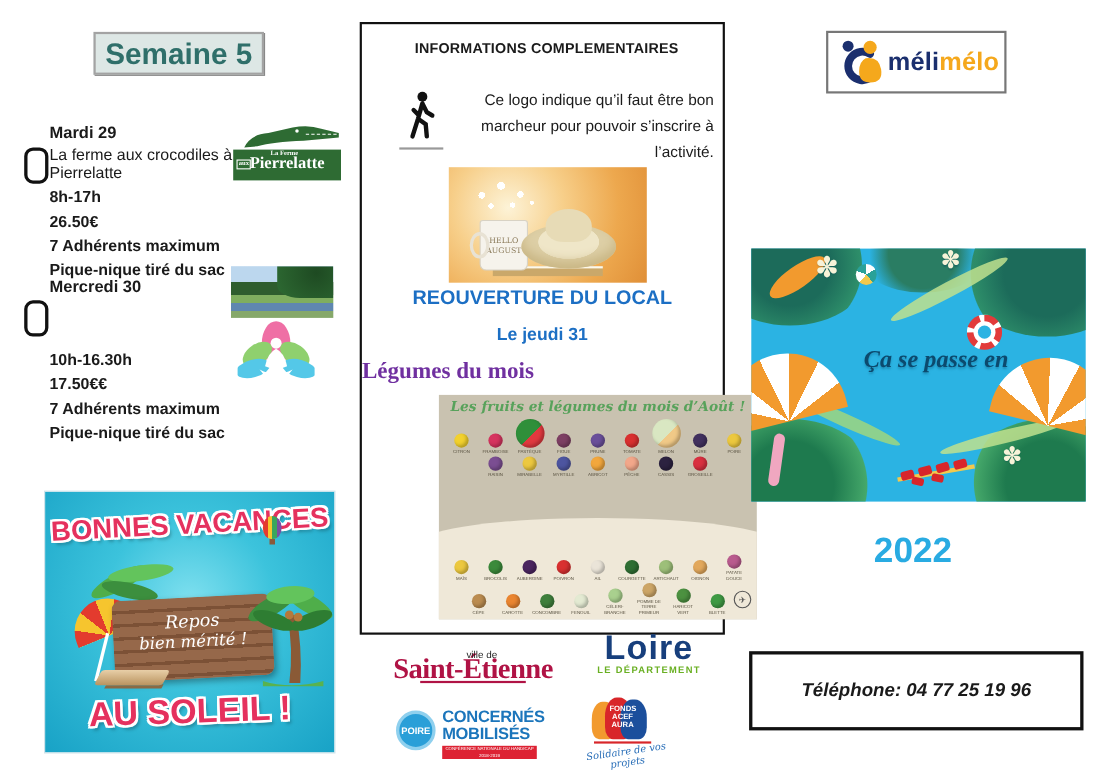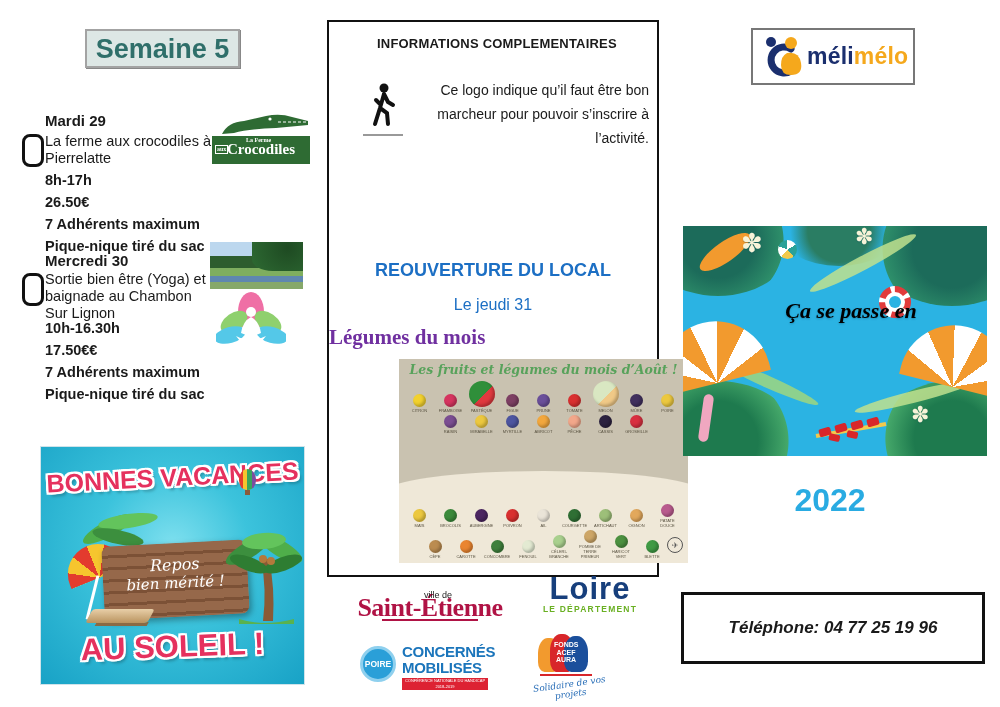--- a/index.html
+++ b/index.html
@@ -77,21 +77,21 @@
       radial-gradient(circle 6px at 45% 20%,#fff 60%,transparent 61%),
       radial-gradient(circle 5px at 70% 38%,#fff 60%,transparent 61%),
       radial-gradient(circle 4px at 32% 62%,#fff 60%,transparent 61%),
       radial-gradient(circle 4px at 60% 60%,#fff 60%,transparent 61%),
       radial-gradient(circle 3px at 85% 55%,#fff 60%,transparent 61%);}
   .hat{position:absolute;left:66px;top:52px;width:86px;height:40px;border-radius:50%;
     background:radial-gradient(ellipse at 50% 40%,#efe6c8 0 45%,#ddcfa6 46% 100%);box-shadow:inset 0 -6px 10px #c9b684;}
   .hat:before{content:"";position:absolute;left:22px;top:-14px;width:42px;height:30px;border-radius:50% 50% 40% 40%;background:#e7dbb6;}
   .book{position:absolute;left:40px;top:90px;width:100px;height:9px;background:#caa86a;border-top:2px solid #fdf8ea;}
   .reopen{position:absolute;left:0;top:238px;width:100%;text-align:center;color:var(--blue);font-weight:bold;font-size:18px;}
-  .jeudi{position:absolute;left:0;top:274px;width:100%;text-align:center;color:var(--blue);font-weight:normal;font-size:16px;}
+  .jeudi{position:absolute;left:0;top:274px;width:100%;text-align:center;color:var(--blue);font-weight:bold;font-size:16px;}
   .legumes{position:absolute;left:0;top:303px;width:100%;text-align:left;color:var(--purple);
     font-family:"Liberation Serif",serif;font-weight:bold;font-size:21px;}
 
   .produce{position:absolute;left:30px;top:337px;width:289px;height:204px;background:#c9c2b0;overflow:hidden;margin-left:40px;}
   .produce-title{position:absolute;left:0;top:3px;width:100%;text-align:center;color:#58a25b;
     font-family:"DejaVu Serif",serif;font-style:italic;font-weight:bold;font-size:12.5px;}
   .fruit-zone{position:absolute;left:2px;top:22px;width:285px;display:flex;flex-wrap:wrap;justify-content:center;align-items:flex-end;column-gap:4px;row-gap:2px;}
   .veg-bg{position:absolute;left:-14px;bottom:0;width:317px;height:92px;background:#efe8d8;border-radius:100% 100% 0 0/46% 46% 0 0;}
   .veg-zone{position:absolute;left:2px;bottom:4px;width:285px;display:flex;flex-wrap:wrap;justify-content:center;align-items:flex-end;column-gap:4px;row-gap:2px;}
   .prod{display:flex;flex-direction:column;align-items:center;width:27px;}
@@ -125,21 +125,21 @@
     font-family:"DejaVu Serif",serif;transform:rotate(-8deg);text-align:center;}
 
   
   .brand-box{left:751px;top:28px;width:164px;height:57px;border:2px solid #777;background:#fff;display:flex;align-items:center;padding-left:8px;}
   .brand-text{font-weight:bold;font-size:23px;letter-spacing:.2px;}
   .brand-text .p1{color:var(--navy);}
   .brand-text .p2{color:var(--orange);}
   .programme{left:700px;top:118px;width:260px;text-align:center;color:var(--accent-cyan);font-weight:bold;font-size:33px;letter-spacing:.5px;}
   .aout{left:683px;top:226px;width:304px;height:230px;background:#2bb3e3;overflow:hidden;}
   .leaf{position:absolute;border-radius:50%;}
-  .aout-script{position:absolute;left:0;top:72px;width:100%;text-align:center;color:#000000;
+  .aout-script{position:absolute;left:0;top:88px;width:100%;text-align:center;color:#0c4a6e;
     font-family:"Liberation Serif",serif;font-style:italic;font-weight:bold;font-size:22px;text-shadow:0 1px 2px rgba(0,60,90,.3);padding-left:32px;}
   .aout-month{position:absolute;left:0;top:98px;width:100%;text-align:center;color:#fff;
     font-family:"Liberation Serif",serif;font-style:italic;font-weight:bold;font-size:56px;text-shadow:0 2px 3px rgba(0,60,90,.3);}
   .umb{position:absolute;width:110px;height:62px;border-radius:110px 110px 0 0;
     background:conic-gradient(from -90deg at 50% 100%,#f29a2e 0 26deg,#fff 26deg 52deg,#f29a2e 52deg 78deg,#fff 78deg 104deg,#f29a2e 104deg 130deg,#fff 130deg 156deg,#f29a2e 156deg 180deg);}
   .ring{position:absolute;left:196px;top:60px;width:32px;height:32px;border-radius:50%;
     border:6px dashed #e23b3b;background:#fff;}
   .ring:after{content:"";position:absolute;left:4px;top:4px;width:12px;height:12px;border-radius:50%;background:#2bb3e3;}
   .ball{position:absolute;left:95px;top:14px;width:19px;height:19px;border-radius:50%;
     background:conic-gradient(#fff 0 60deg,#2aa198 60deg 140deg,#f2c94c 140deg 220deg,#fff 220deg 290deg,#2aa198 290deg);}
@@ -170,27 +170,26 @@
 
   <div class="abs croc-logo">
     <svg class="croc-head" viewBox="0 0 92 26">
       <path d="M4 22 Q10 10 26 9 L48 4 Q62 1 74 5 L90 9 L90 13 L58 16 Q30 17 16 21 Z" fill="#2e6b33"></path>
       <circle cx="52" cy="7" r="1.6" fill="#fff"></circle>
       <path d="M60 10 L88 10" stroke="#fff" stroke-width="1" stroke-dasharray="3 2"></path>
     </svg>
     <div class="croc-label">
       <span class="croc-aux">aux</span>
       <span class="croc-top">La Ferme</span>
-      <span>Crocodiles</span>
+      <span>Pierrelatte</span>
     </div>
   </div>
 
   <div class="abs day" style="left:45px;top:252px;">Mercredi 30</div>
   <div class="abs checkbox" style="left:22px;top:273px;"></div>
-  <div class="abs act-title" style="left:45px;top:271px;">Sortie bien être (Yoga) et baignade au Chambon Sur Lignon</div>
   <div class="abs act-lines" style="left:45px;top:318px;">
       <div class="act-line">10h-16.30h</div>
       <div class="act-line">17.50€€</div>
       <div class="act-line">7 Adhérents maximum</div>
       <div class="act-line">Pique-nique tiré du sac</div>
     </div>
 
   <div class="abs lake-photo">
     <div class="lake-trees"></div>
   </div>
@@ -238,20 +237,29 @@
   <div class="abs mid-box">
     <div class="mid-title">INFORMATIONS COMPLEMENTAIRES</div>
 
     <svg class="walker" viewBox="0 0 32 50">
       <circle cx="17" cy="6" r="4.5" fill="#111"></circle>
       <path d="M17 12 L13 26 L8 42 M13 26 L20 31 L21 42 M17 12 L21 20 L26 23 M13 22 L9 18" stroke="#111" stroke-width="4" fill="none" stroke-linecap="round"></path>
     </svg>
     <div class="walker-caption"></div>
     <div class="walker-note">Ce logo indique qu’il faut être bon marcheur pour pouvoir s’inscrire à l’activité.</div>
 
+    <div class="aug-photo">
+      <div class="daisies"></div>
+      <div class="book"></div>
+      <div class="mug">
+        <div>HELLO</div>
+        <div>AUGUST</div>
+      </div>
+      <div class="hat"></div>
+    </div>
 
     <div class="reopen">REOUVERTURE DU LOCAL</div>
     <div class="jeudi">Le jeudi 31</div>
     <div class="legumes">Légumes du mois</div>
 
     <div class="produce">
       <div class="produce-title">Les fruits et légumes du mois d’Août !</div>
       <div class="fruit-zone">
           <div class="prod">
             <div class="dot" style="width: 13px; height: 13px; background: rgb(242, 209, 46);"></div>

